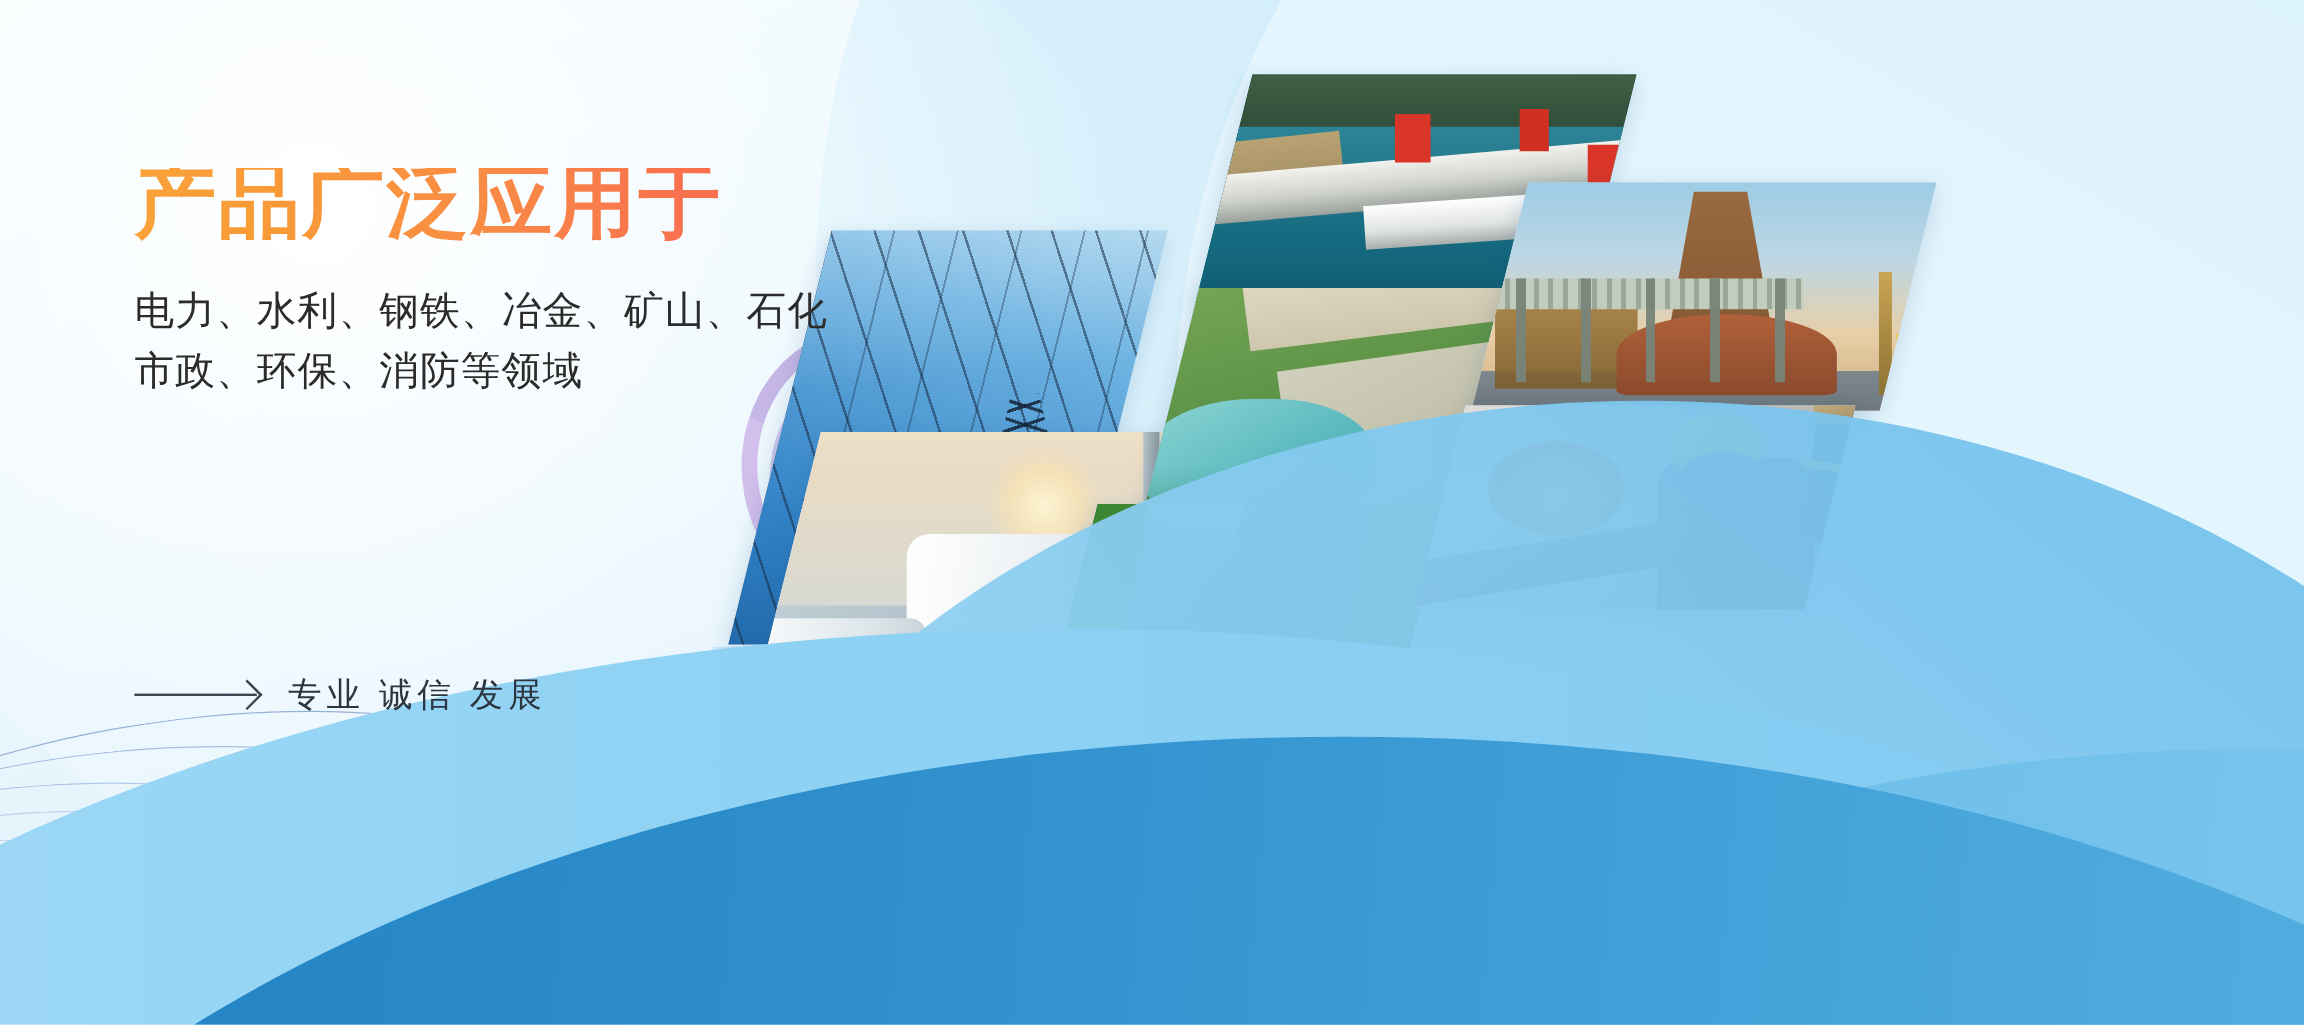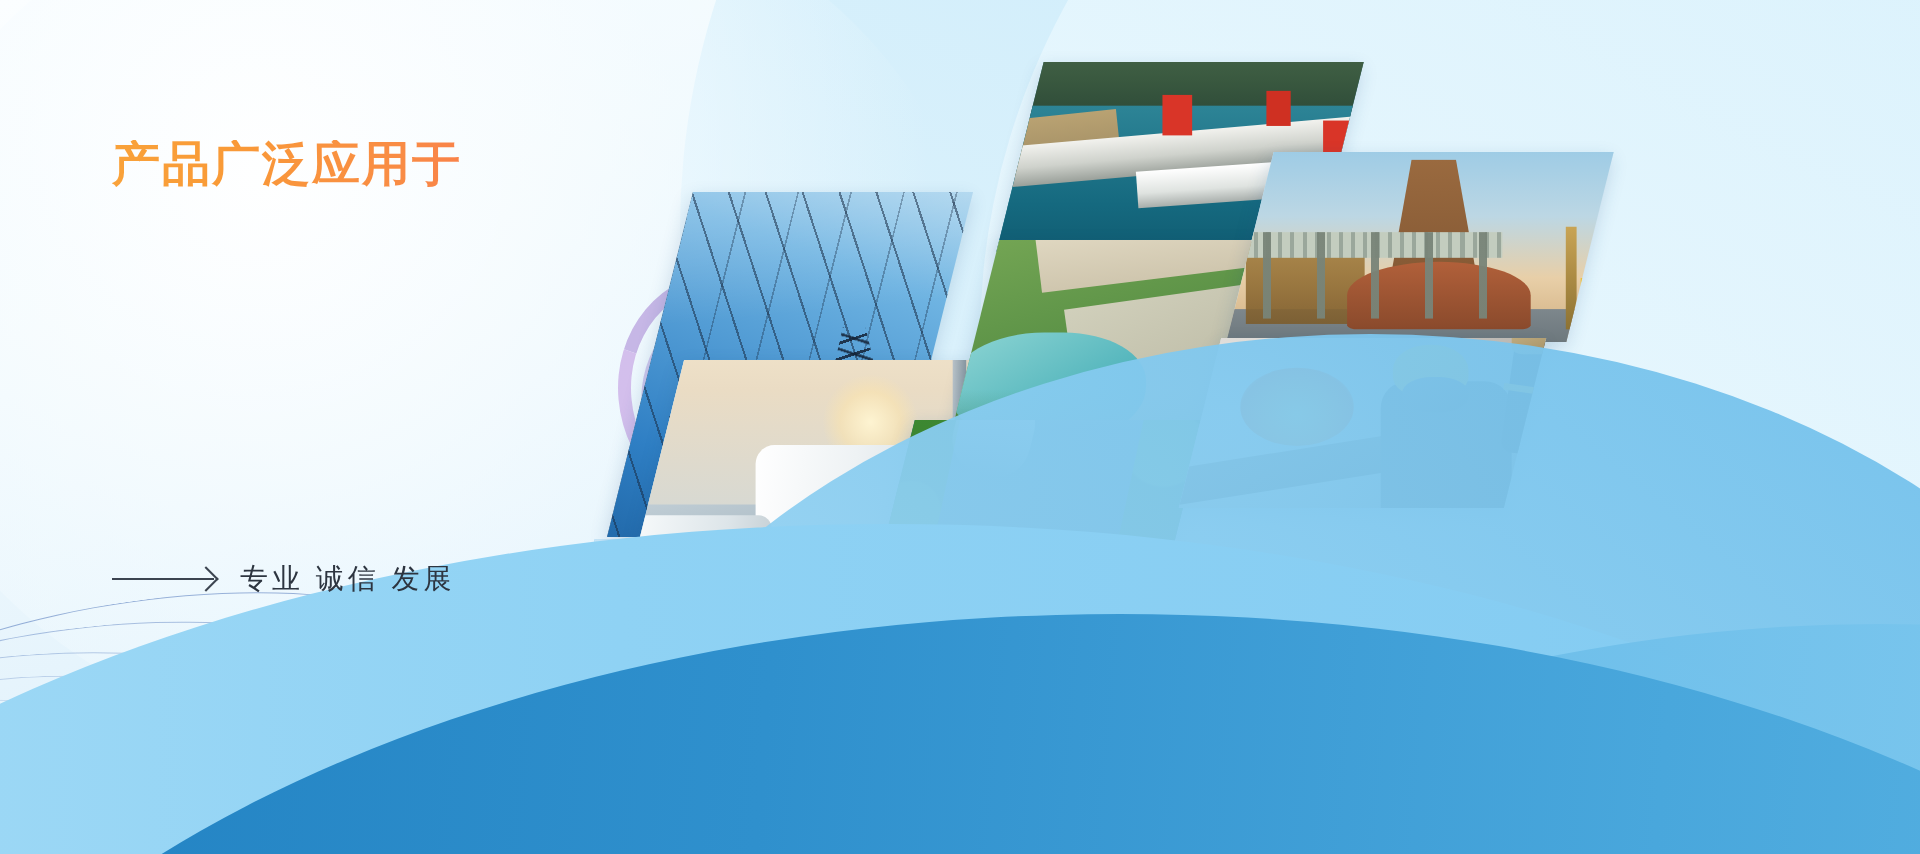--- a/index.html
+++ b/index.html
@@ -63,25 +63,25 @@
   .s1{left:-230px;top:600px;width:760px;height:300px;transform:rotate(-8deg);}
   .s2{left:-250px;top:626px;width:700px;height:260px;transform:rotate(-6deg);opacity:.8;}
   .s3{left:-270px;top:654px;width:620px;height:220px;transform:rotate(-4deg);opacity:.65;}
   .s4{left:-190px;top:676px;width:470px;height:160px;transform:rotate(-2deg);opacity:.5;}
   .s5{left:-150px;top:700px;width:330px;height:110px;transform:rotate(2deg);opacity:.4;}
   .s6{left:-120px;top:716px;width:210px;height:70px;transform:rotate(5deg);opacity:.35;}
 
   
   .copy{position:absolute;left:112px;top:140px;width:640px;}
   .headline{
-    margin:0;font-size:48px;line-height:1;font-weight:700;letter-spacing:2px;
+    margin:0;font-size:68px;line-height:1;font-weight:700;letter-spacing:2px;
     background:linear-gradient(90deg,#f9a23a 0%,#f99a37 18%,#f98c45 45%,#f9704f 72%,#f8644d 100%);
     -webkit-background-clip:text;background-clip:text;color:transparent;
     -webkit-text-fill-color:transparent;
-    font-family:Liberation Serif, serif;
+    font-family:Liberation Mono, monospace;
   }
   .sub{margin:26px 0 0 0;color:#2b2b2b;font-size:33px;line-height:1.52;letter-spacing:1px;font-weight:400;}
   .sub div{white-space:nowrap;}
 
   .tagline-row{position:absolute;left:112px;top:560px;display:flex;align-items:center;gap:10px;}
   .arrow-line{position:relative;width:102px;height:2px;background:#3b4450;}
   .arrow-line::after{
     content:"";position:absolute;right:-1px;top:50%;width:16px;height:16px;
     border-top:2px solid #3b4450;border-right:2px solid #3b4450;
     transform:translateY(-50%) rotate(45deg);
@@ -354,20 +354,22 @@
   </div>
 
   <div class="wave wave-right"></div>
   <div class="wave wave-a"></div>
   <div class="wave wave-c"></div>
   <div class="wave wave-b"></div>
 
   <div class="copy">
     <h1 class="headline">产品广泛应用于</h1>
     <div class="sub">
+      <div>电力、水利、钢铁、冶金、矿山、石化</div>
+      <div>市政、环保、消防等领域</div>
     </div>
   </div>
 
   <div class="tagline-row">
     <span class="arrow-line"></span>
     <span class="tagline">专业  诚信  发展</span>
   </div>
 
 
 </div>

